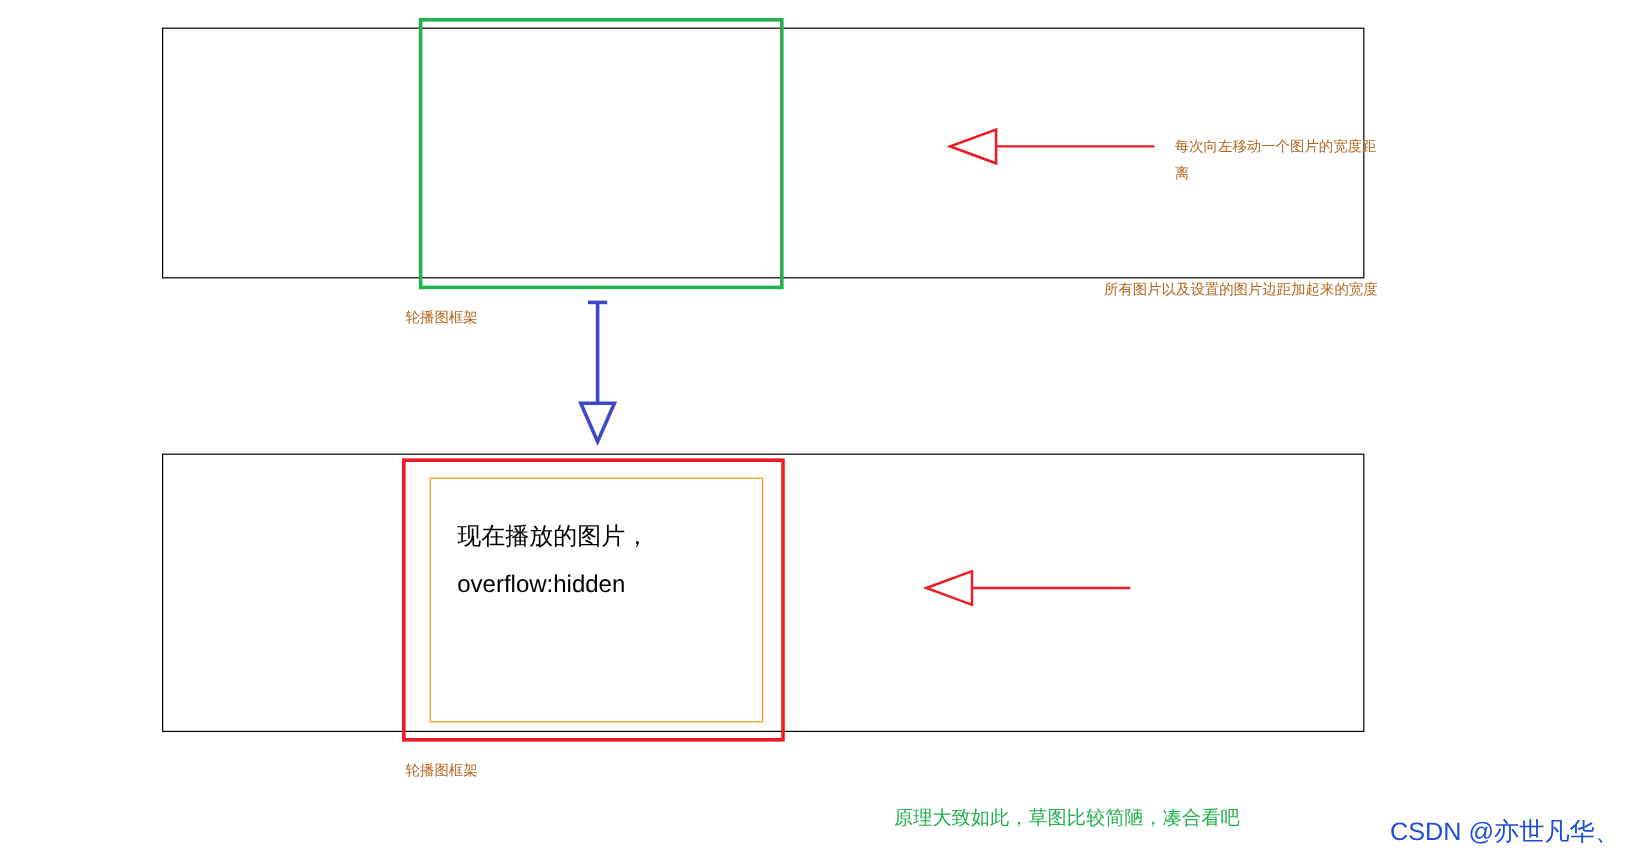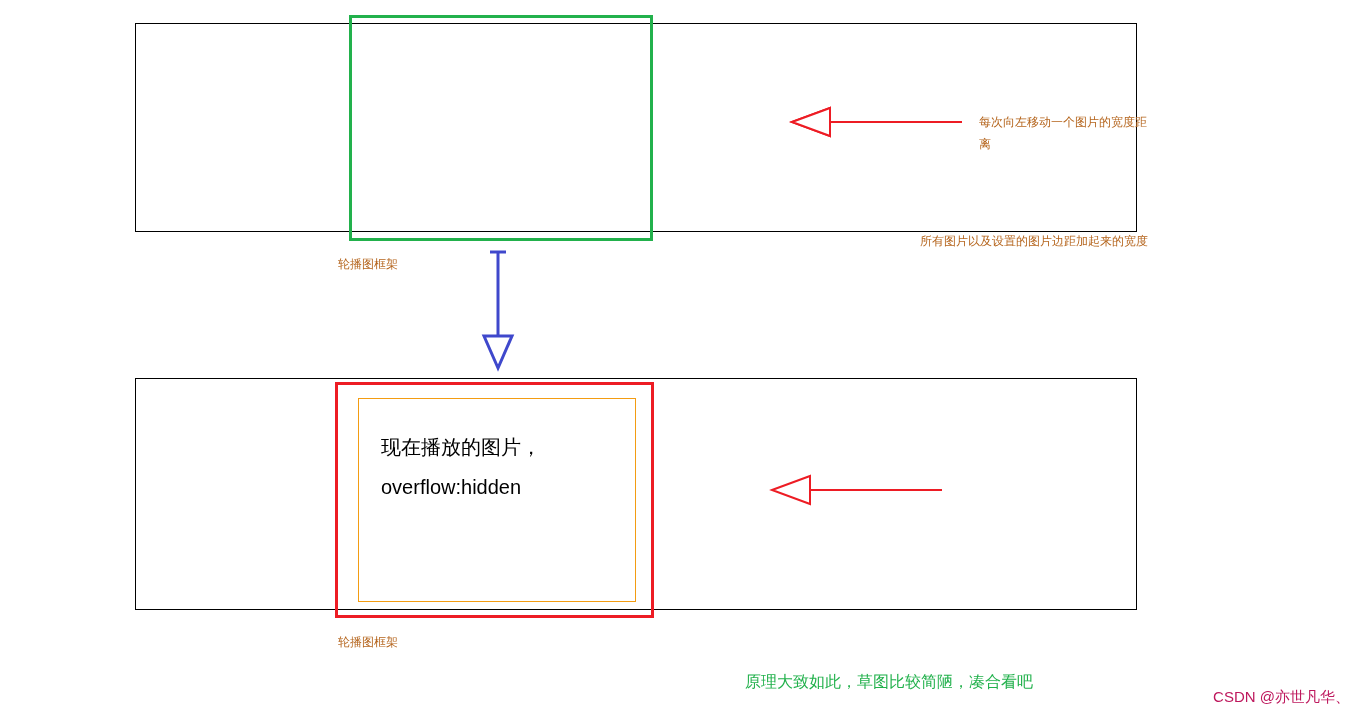--- a/index.html
+++ b/index.html
@@ -90,22 +90,22 @@
       left: 745px;
       top: 672px;
       color: #22b14c;
       font-size: 16px;
       text-align: center;
     }
     .watermark {
       position: absolute;
       right: 12px;
       bottom: 6px;
-      color: #be185d;
-      font-size: 15px;
+      color: #1d4ed8;
+      font-size: 21px;
     }
     svg {
       position: absolute;
       overflow: visible;
     }
   </style>
 </head>
 <body>
 
 <div class="outer-box outer-top"></div>

